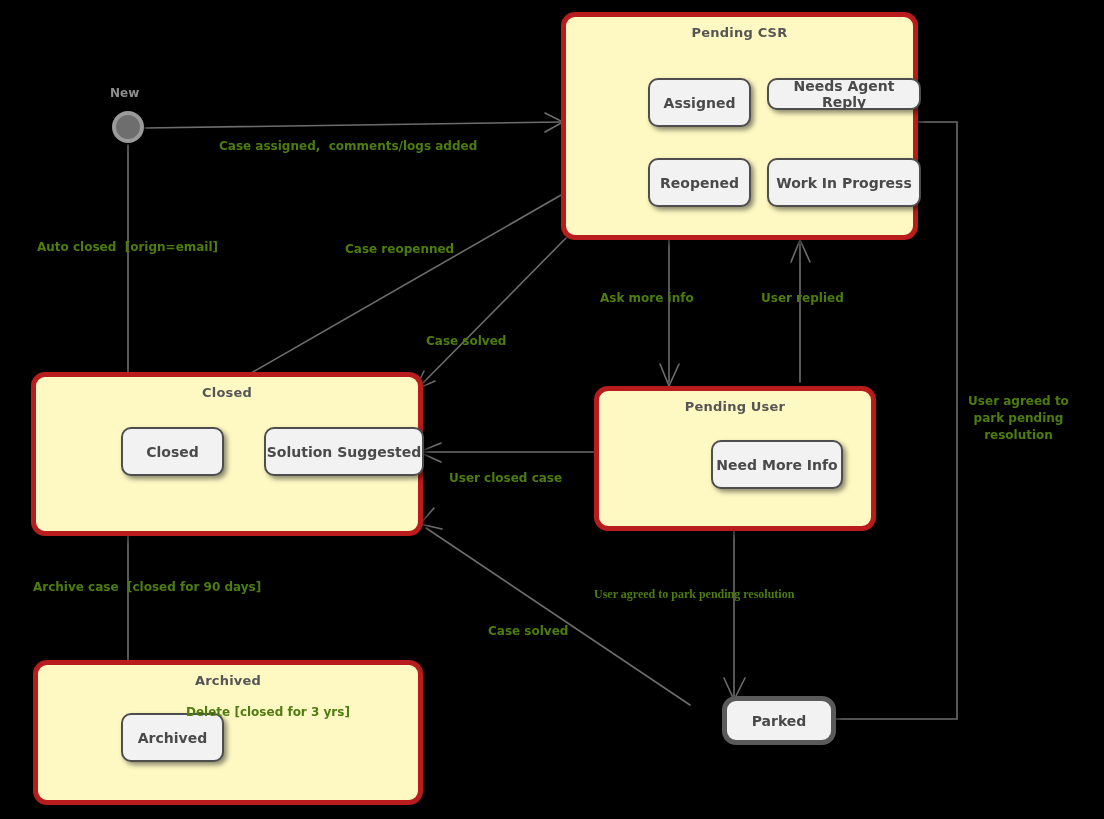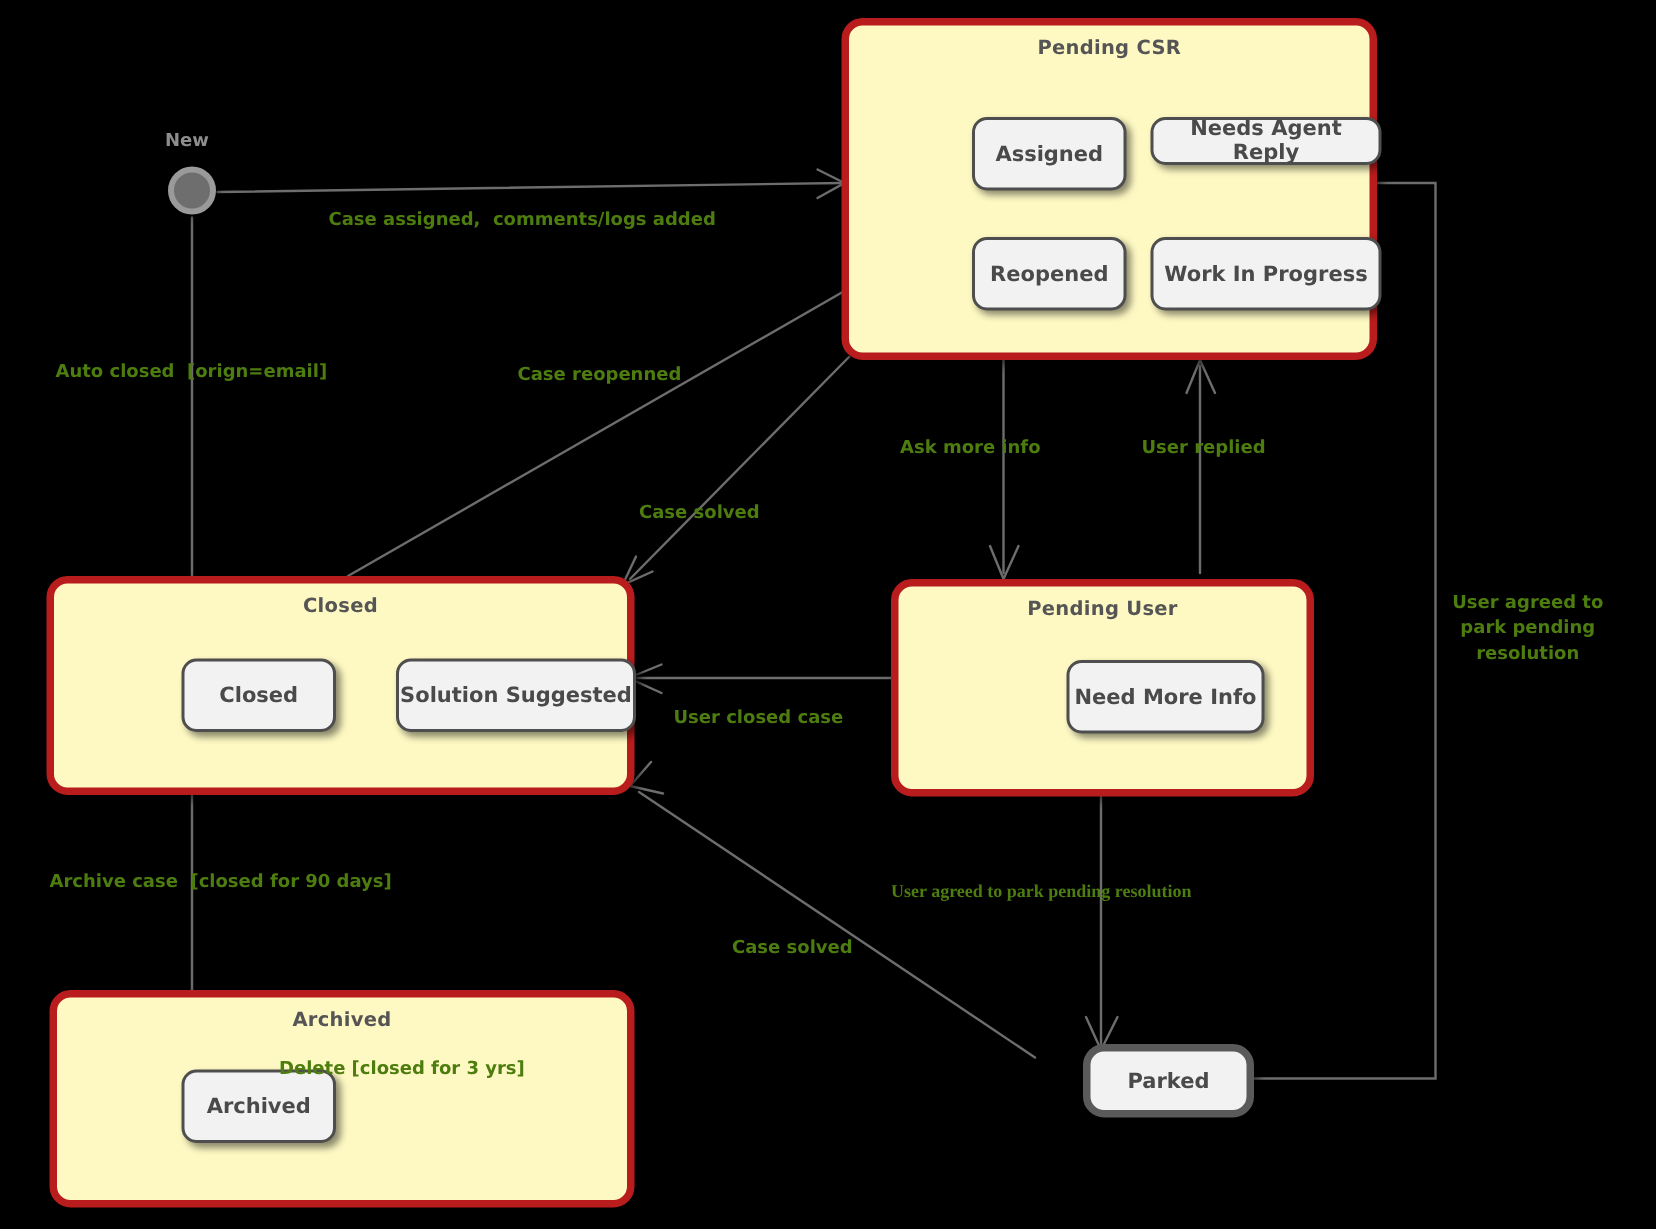--- a/index.html
+++ b/index.html
@@ -189,21 +189,21 @@
   <div class="nodelabel dark" style="left:332px; top:759px;">Deleted</div>
 
   <div class="composite" style="left:561px; top:12px; width:357px; height:228px;">
     <div class="comp-title">Pending CSR</div>
     <div class="state" style="left:41px; top:61px; width:103px; height:49px;">Assigned</div>
     <div class="state" style="left:160px; top:61px; width:154px; height:32px;">Needs Agent Reply</div>
     <div class="state" style="left:160px; top:141px; width:154px; height:49px;">Work In Progress</div>
     <div class="state" style="left:41px; top:141px; width:103px; height:49px;">Reopened</div>
   </div>
 
-  <div class="composite" style="left:31px; top:384px; width:392px; height:146px;">
+  <div class="composite" style="left:31px; top:372px; width:392px; height:164px;">
     <div class="comp-title">Closed</div>
     <div class="state" style="left:44px; top:50px; width:103px; height:49px;">Closed</div>
     <div class="state" style="left:187px; top:50px; width:160px; height:49px;">Solution Suggested</div>
   </div>
 
   <div class="composite" style="left:594px; top:386px; width:282px; height:145px;">
     <div class="comp-title">Pending User</div>
     <div class="state" style="left:71px; top:49px; width:132px; height:49px;">Need More Info</div>
   </div>
 

